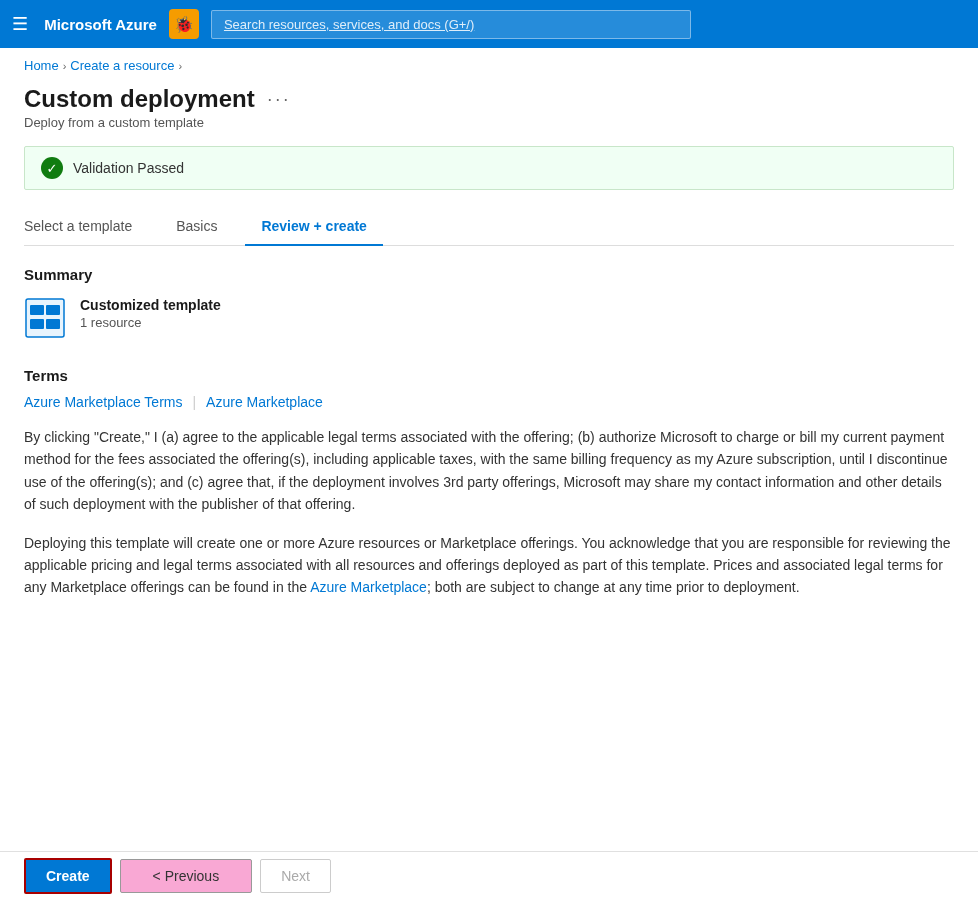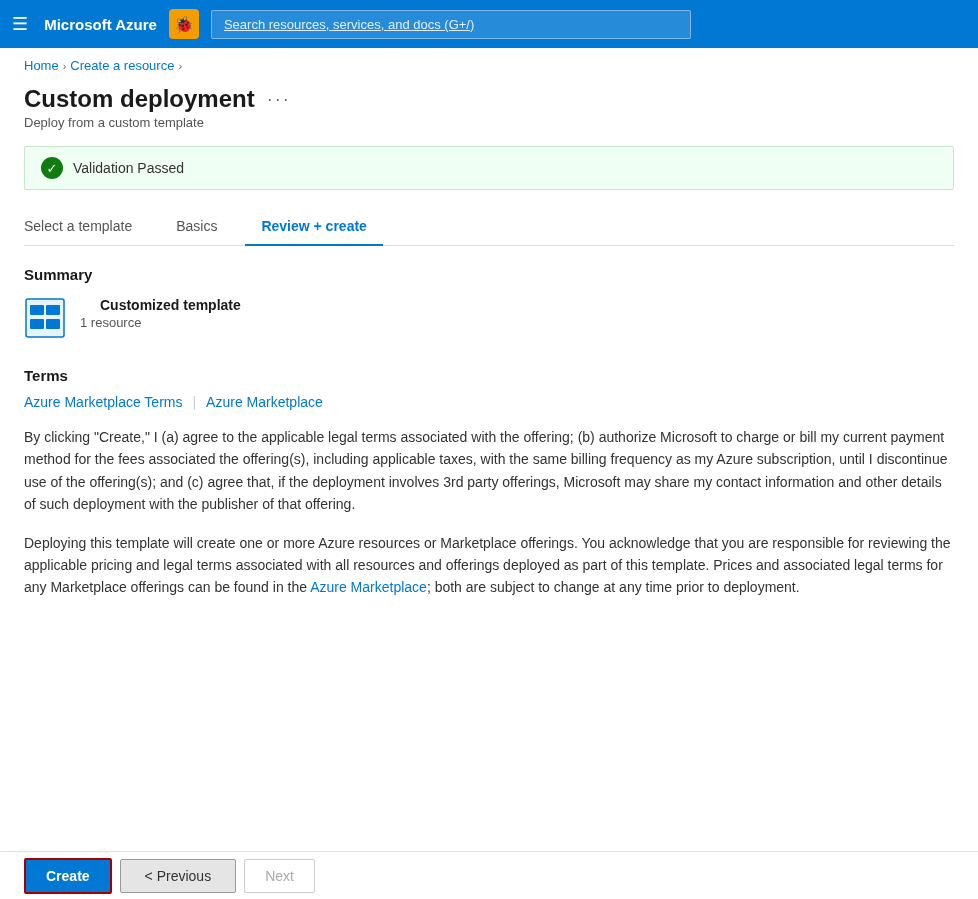--- a/index.html
+++ b/index.html
@@ -167,21 +167,20 @@
       flex-shrink: 0;
     }
     .summary-icon svg {
       width: 42px;
       height: 42px;
     }
     .summary-info .name {
       font-size: 14px;
       font-weight: 600;
       color: #1a1a1a;
-      margin-left: 20px;
     }
     .summary-info .count {
       font-size: 13px;
       color: #555;
       margin-top: 2px;
     }
 
     
     .terms-section .terms-title {
       font-size: 15px;
@@ -234,24 +233,24 @@
       background: #0078d4;
       color: #fff;
       border: 2px solid #a80000;
       padding: 8px 20px;
       font-size: 14px;
       font-weight: 600;
       cursor: pointer;
       border-radius: 2px;
     }
     .btn-prev {
-      background: #e5e5e5;
+      background: #f9a8d4;
       color: #333;
       border: 1px solid #999;
-      padding: 8px 24px;
+      padding: 8px 32px;
       font-size: 14px;
       cursor: pointer;
       border-radius: 2px;
     }
     .btn-next {
       background: #fff;
       color: #aaa;
       border: 1px solid #ccc;
       padding: 8px 20px;
       font-size: 14px;

